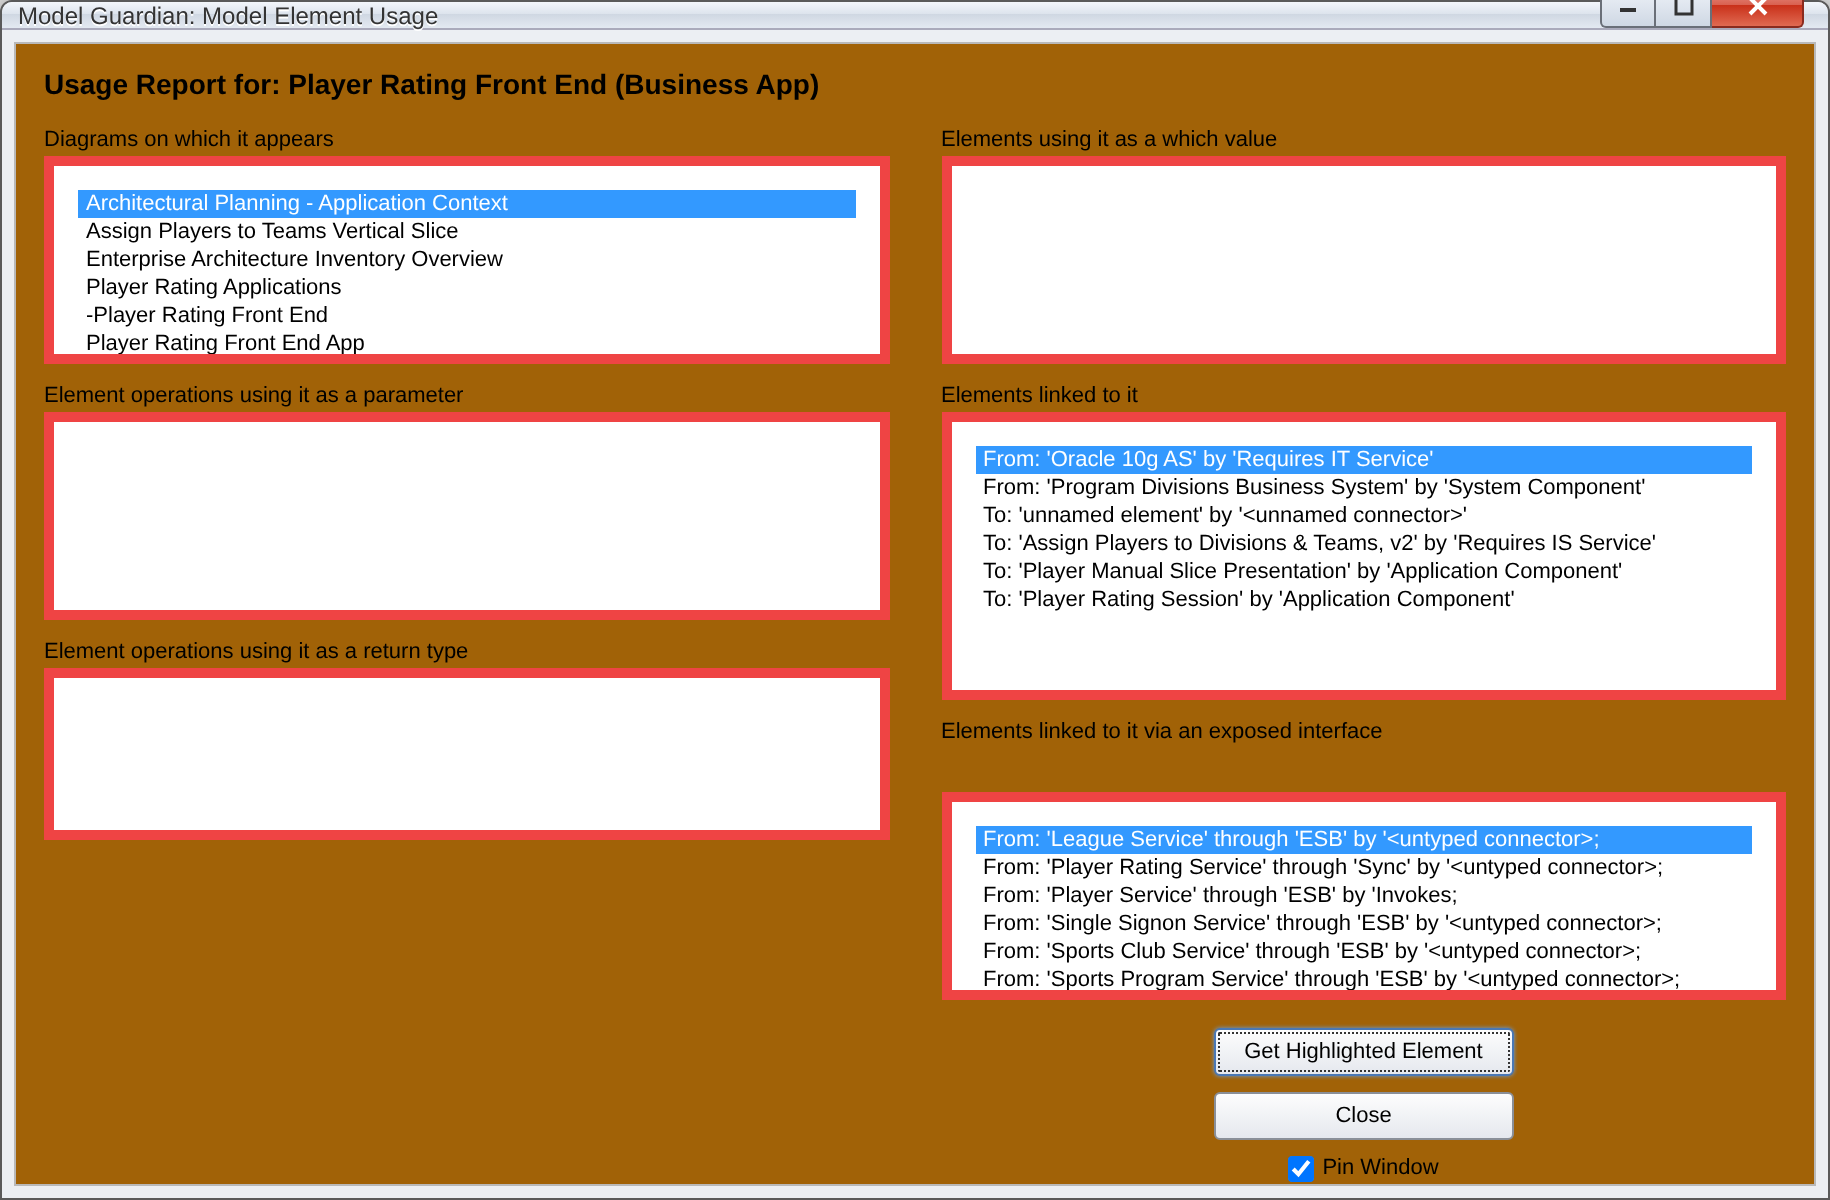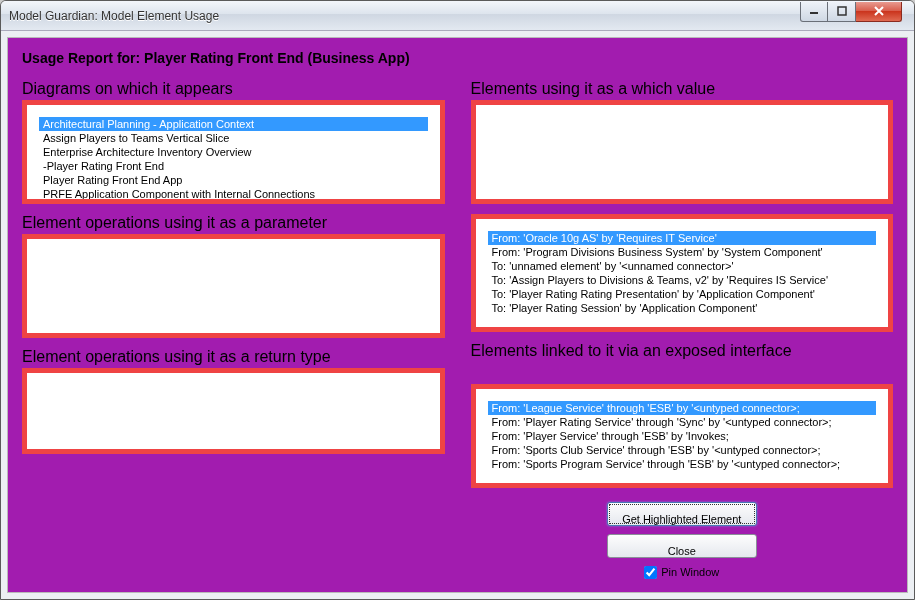--- a/index.html
+++ b/index.html
@@ -13,21 +13,21 @@
   }
   .window {
     width: 915px; height: 600px;
     background: #eceff3;
     border: 1px solid #5a5a5a;
     border-radius: 6px 6px 0 0;
     box-shadow: 0 0 8px rgba(0,0,0,0.3);
     display: flex; flex-direction: column;
   }
   .titlebar {
-    height: 30px;
+    height: 14px;
     background: linear-gradient(to bottom, #f3f6fb 0%, #dde4ed 45%, #cfd7e2 46%, #e3e9f1 100%);
     border-bottom: 1px solid #aab;
     display: flex; align-items: center;
     padding: 0 12px 0 8px;
     border-radius: 5px 5px 0 0;
   }
   .titlebar .title {
     flex: 1;
     color: #333;
     font-size: 12px;
@@ -54,40 +54,40 @@
     border-left: none;
     border-radius: 0 0 3px 0;
     background: linear-gradient(to bottom, #e89a8f 0%, #d9604f 45%, #c9311a 46%, #e06a52 100%);
     color: #fff;
     border-color: #8a2b1f;
   }
   .tb-btn svg { display:block; }
   .client {
     flex: 1;
     margin: 6px;
-    background: #a21caf;
+    background: #a16207;
     border: 1px solid #b9b9b9;
     padding: 10px 14px;
     overflow: hidden;
   }
   .report-title {
     font-weight: bold;
     font-size: 14px;
     color: #000;
     margin: 2px 0 14px 0;
   }
   .cols {
     display: flex;
     gap: 26px;
   }
   .col { flex: 1; min-width: 0; }
   .group { margin-bottom: 10px; }
   .group > label {
     display: block;
-    font-size: 16px;
+    font-size: 11px;
     margin-bottom: 2px;
     color: #000;
   }
   .listbox {
     width: 100%;
     border: 5px solid #ef4444;
     background: #fff;
     font-size: 11px;
     overflow-y: scroll;
     padding: 12px;
@@ -98,37 +98,37 @@
     white-space: nowrap;
     cursor: default;
   }
   .listbox .item.selected {
     background: #3399ff;
     color: #fff;
   }
   .h-diagrams { height: 104px; }
   .h-tagged  { height: 104px; }
   .h-attr    { height: 104px; }
-  .h-linked  { height: 118px; }
+  .h-linked  { height: 144px; }
   .h-param   { height: 104px; }
   .h-exposed { height: 104px; margin-top: 24px; }
   .h-return  { height: 86px; }
   .footer-buttons {
     margin-top: 14px;
     display: flex; flex-direction: column; align-items: center; gap: 8px;
   }
   .btn {
     width: 150px;
     height: 24px;
     border: 1px solid #8a8f98;
     border-radius: 3px;
     background: linear-gradient(to bottom, #fdfdfd, #e5e8ee);
     font-size: 11px;
     cursor: pointer;
-    display: flex; align-items: flex-end; justify-content: center;
+    display: flex; align-items: center; justify-content: center;
   }
   .btn.focus {
     outline: 1px dotted #333;
     outline-offset: -3px;
     border-color: #4a78b5;
     box-shadow: 0 0 2px #6aa0e0;
   }
   .check-row {
     display: flex; align-items: flex-start; gap: 4px;
     font-size: 11px;
@@ -172,20 +172,21 @@
     <div class="cols">
 
       <div class="col">
 
         <div class="group">
           <label>Diagrams on which it appears</label>
           <div class="listbox h-diagrams" id="list-diagrams">
               <div class="item selected">Architectural Planning - Application Context</div>
               <div class="item">Assign Players to Teams Vertical Slice</div>
               <div class="item">Enterprise Architecture Inventory Overview</div>
+              <div class="item">Player Rating Applications</div>
               <div class="item">-Player Rating Front End</div>
               <div class="item">Player Rating Front End App</div>
               <div class="item">PRFE Application Component with Internal Connections</div>
             </div>
         </div>
 
 
         <div class="group">
           <label>Element operations using it as a parameter</label>
           <div class="listbox h-param"></div>
@@ -199,36 +200,38 @@
       </div>
 
       <div class="col">
 
         <div class="group">
           <label>Elements using it as a which value</label>
           <div class="listbox h-tagged" style="overflow-y:hidden"></div>
         </div>
 
         <div class="group">
+          <label>Elements linked to it</label>
           <div class="listbox h-linked" id="list-linked">
               <div class="item selected">From:  'Oracle 10g AS' by 'Requires IT Service'</div>
               <div class="item">From:  'Program Divisions Business System' by 'System Component'</div>
               <div class="item">To:    'unnamed element' by '&lt;unnamed connector&gt;'</div>
               <div class="item">To:    'Assign Players to Divisions &amp; Teams, v2' by 'Requires IS Service'</div>
-              <div class="item">To:    'Player Rating Rating Presentation' by 'Application Component'</div>
+              <div class="item">To:    'Player Manual Slice Presentation' by 'Application Component'</div>
               <div class="item">To:    'Player Rating Session' by 'Application Component'</div>
             </div>
         </div>
 
         <div class="group">
           <label>Elements linked to it via an exposed interface</label>
           <div class="listbox h-exposed" style="overflow-y:hidden" id="list-exposed">
               <div class="item selected">From:  'League Service' through 'ESB' by '&lt;untyped connector&gt;;</div>
               <div class="item">From:  'Player Rating Service' through 'Sync' by '&lt;untyped connector&gt;;</div>
               <div class="item">From:  'Player Service' through 'ESB' by 'Invokes;</div>
+              <div class="item">From:  'Single Signon Service' through 'ESB' by '&lt;untyped connector&gt;;</div>
               <div class="item">From:  'Sports Club Service' through 'ESB' by '&lt;untyped connector&gt;;</div>
               <div class="item">From:  'Sports Program Service' through 'ESB' by '&lt;untyped connector&gt;;</div>
             </div>
         </div>
 
         <div class="footer-buttons">
           <div class="btn focus">
             <span>Get Highlighted Element</span>
           </div>
           <div class="btn">

